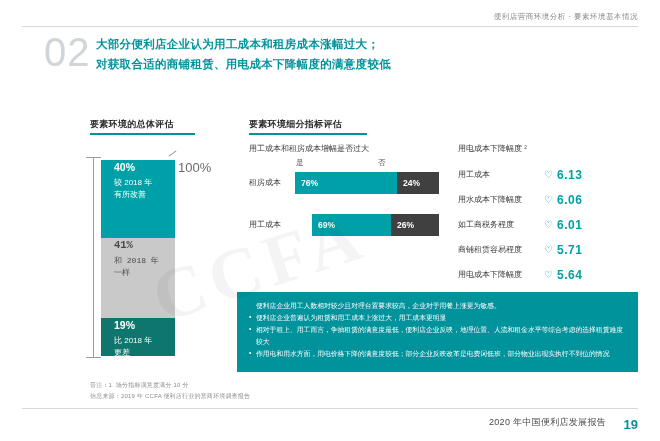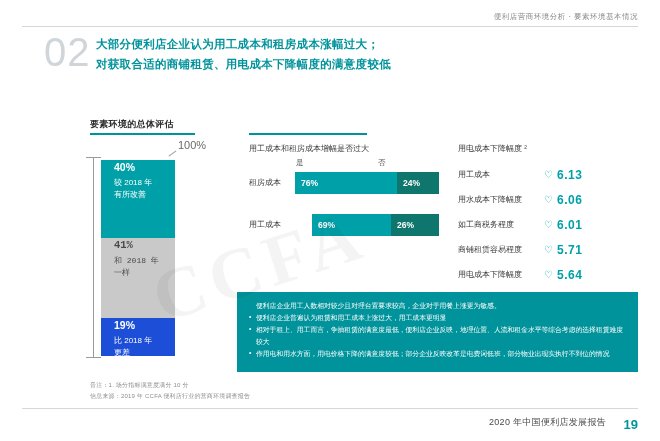--- a/index.html
+++ b/index.html
@@ -49,36 +49,36 @@
   }
   .stack-seg {
     position: relative; width: 74px;
     display: flex; flex-direction: column; justify-content: flex-start;
     padding-left: 13px;
     color: #ffffff; font-size: 8px; line-height: 1.45;
   }
   .stack-seg .pct { font-size: 10.5px; font-weight: bold; margin-bottom: 2px; }
   .seg-a { background: #00a0a8; height: 78px; }
   .seg-b { background: #c9c9c9; height: 80px; color: #4a4a4a; font-family: Liberation Mono, monospace; }
-  .seg-c { background: #1d4ed8; height: 38px; color: #ffffff; }
+  .seg-c { background: #0f766e; height: 38px; color: #ffffff; }
   .axis-line {
     position: absolute; left: 93px; top: 158px; width: 1px; height: 200px;
     background: #9a9a9a;
   }
   .axis-cap {
     position: absolute; left: 86px; top: 157px; width: 15px; height: 1px;
     background: #9a9a9a;
   }
   .axis-cap2 {
     position: absolute; left: 86px; top: 357px; width: 15px; height: 1px;
     background: #9a9a9a;
   }
   .hundred {
-    position: absolute; left: 178px; top: 139px;
-    font-size: 11px; color: #6b6b6b;
+    position: absolute; left: 178px; top: 160px;
+    font-size: 13px; color: #6b6b6b;
   }
   .hundred-tick {
     position: absolute; left: 168px; top: 153px; width: 9px; height: 1px;
     background: #9a9a9a; transform: rotate(-35deg);
   }
   
   .mid-q {
     position: absolute; left: 249px; top: 143px; width: 190px;
     font-size: 8px; color: #3a3a3a; line-height: 1.5;
   }
@@ -86,21 +86,21 @@
   .barrow .label {
     position: absolute; left: 0; top: 5px;
     font-size: 8px; color: #3a3a3a;
   }
   .barrow .seg {
     position: absolute; top: 0; height: 22px;
     display: flex; align-items: center; padding-left: 6px;
     color: #ffffff; font-size: 8.5px; font-weight: bold;
   }
   .seg-teal { background: #00a0a8; }
-  .seg-gray { background: #0f766e; }
+  .seg-gray { background: #404040; }
   
   .sat-head {
     position: absolute; left: 458px; top: 143px;
     font-size: 8px; color: #3a3a3a;
   }
   .sat-row {
     position: absolute; left: 458px; width: 180px; height: 23px;
     font-size: 8px; color: #3a3a3a;
     display: flex; align-items: center;
   }
@@ -182,20 +182,21 @@
       <span>和 2018 年</span>
       <span>一样</span>
     </div>
     <div class="stack-seg seg-c">
       <span class="pct">19%</span>
       <span>比 2018 年</span>
       <span>更差</span>
     </div>
   </div>
 
+  <div class="sec-head" style="left:249px; top:118px;">要素环境细分指标评估</div>
   <div class="sec-underline" style="left:249px; top:133px; width:118px;"></div>
 
   <div class="mid-q">用工成本和租房成本增幅是否过大</div>
 
   <div style="position:absolute; left:296px; top:158px; font-size:7.5px; color:#555;">是</div>
   <div style="position:absolute; left:378px; top:158px; font-size:7.5px; color:#555;">否</div>
 
   <div class="barrow" style="left:249px; top:172px; width:190px;">
     <span class="label">租房成本</span>
     <span class="seg seg-teal" style="left:46px; width:102px;">76%</span>

